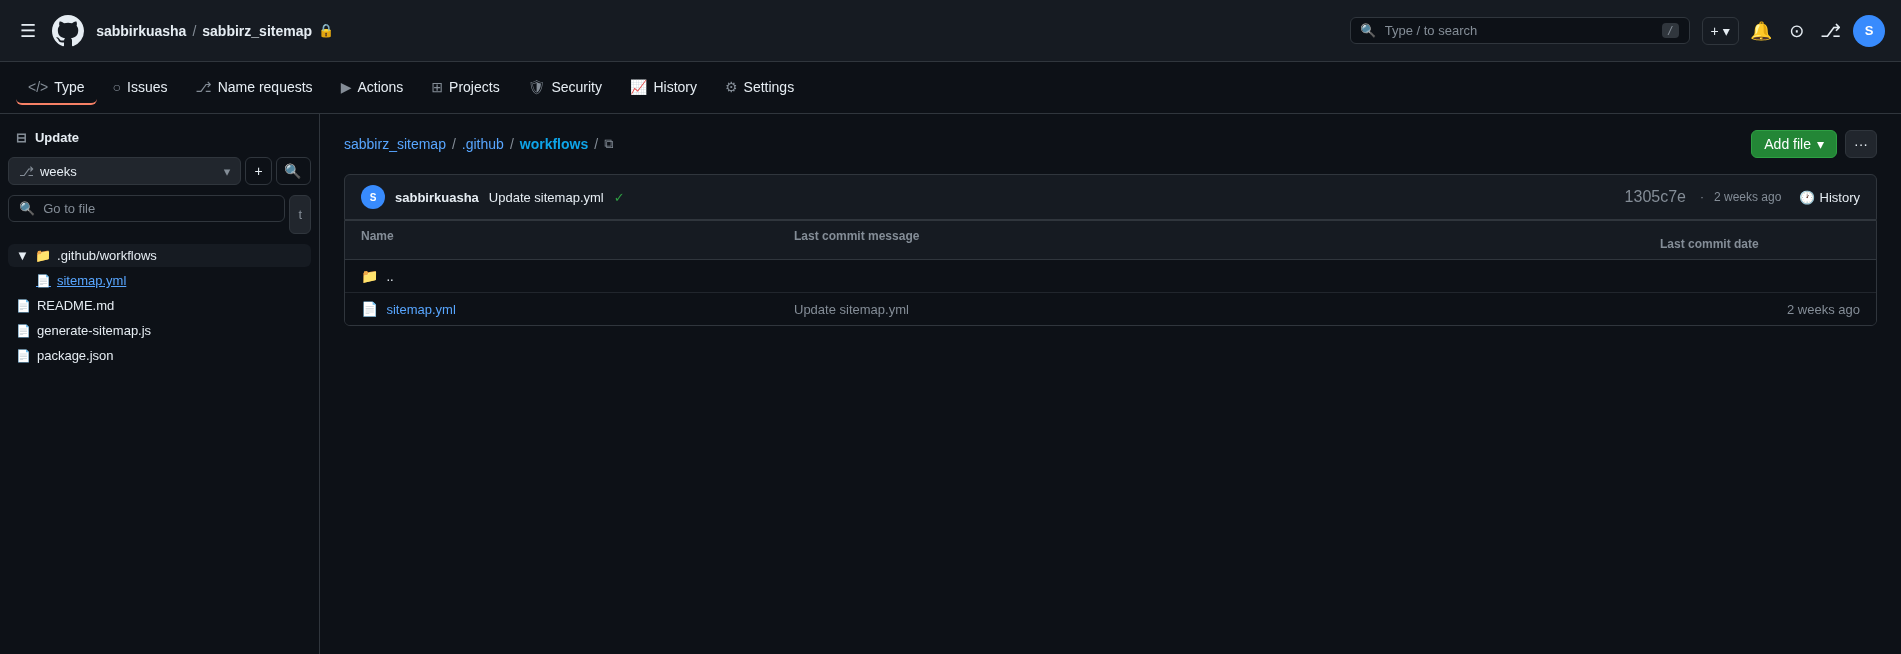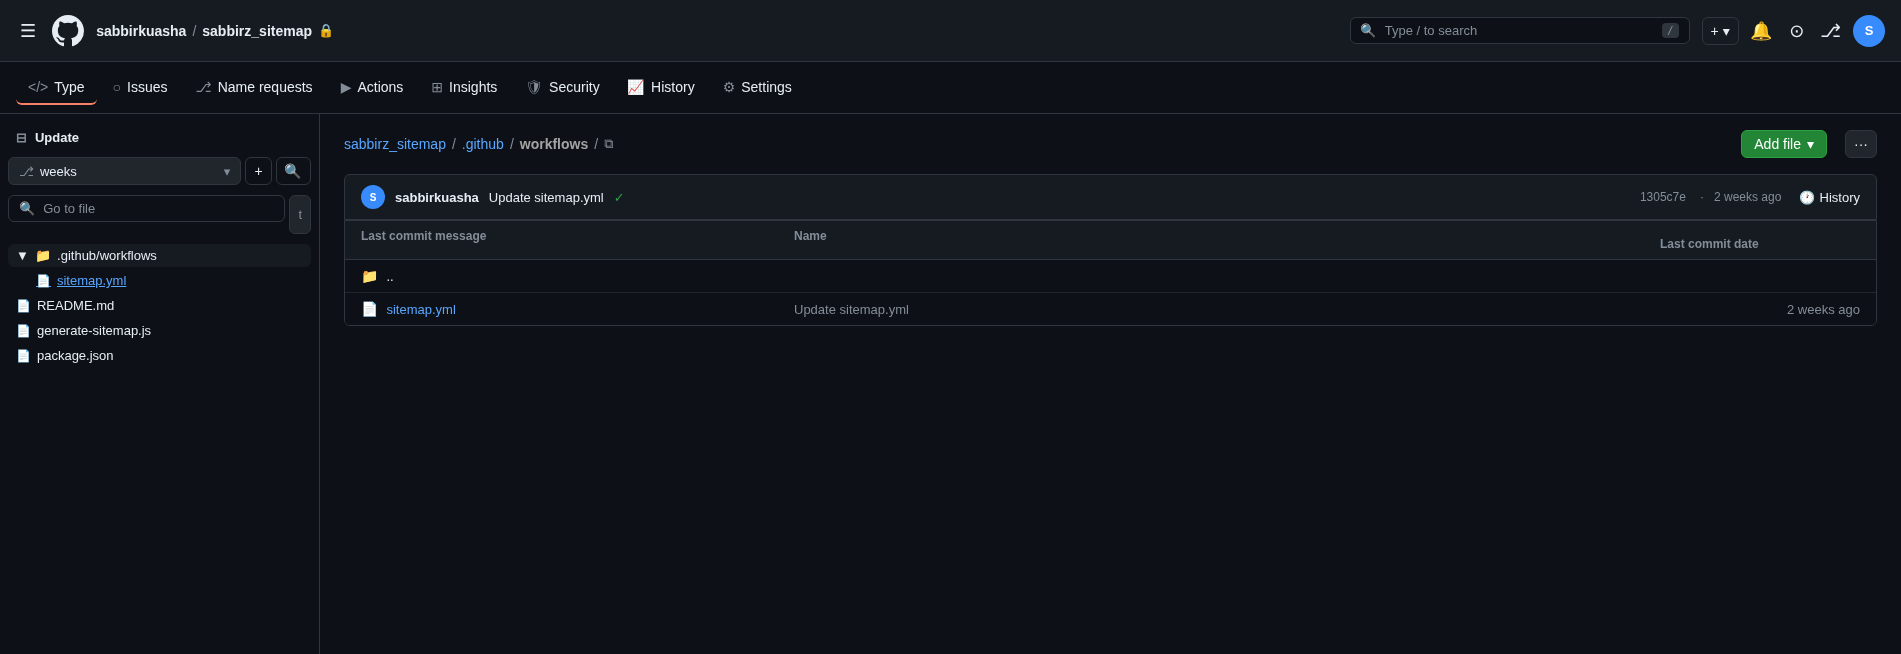--- a/index.html
+++ b/index.html
@@ -232,26 +232,26 @@
     
     .path-bar {
       display: flex;
       align-items: center;
       gap: 6px;
       margin-bottom: 16px;
       font-size: 14px;
     }
     .path-bar a { color: #58a6ff; text-decoration: none; }
     .path-bar .path-sep { color: #848d97; }
-    .path-bar .path-current { font-weight: 600; color: #a3a3a3; }
+    .path-bar .path-current { font-weight: 600; color: #0ea5e9; }
     .copy-icon { color: #848d97; cursor: pointer; font-size: 13px; }
     .path-actions {
       margin-left: auto;
       display: flex;
-      gap: 18px;
+      gap: 8px;
       justify-content: space-between;
     }
     .add-file-btn {
       display: flex;
       align-items: center;
       gap: 6px;
       background: #238636;
       border: 1px solid #2ea043;
       border-radius: 6px;
       color: #fff;
@@ -285,21 +285,21 @@
       width: 24px; height: 24px;
       border-radius: 50%;
       background: #388bfd;
       display: flex; align-items: center; justify-content: center;
       font-size: 10px; font-weight: 600; color: #fff;
       flex-shrink: 0;
     }
     .commit-user { font-weight: 600; color: #e6edf3; font-size: 13px; }
     .commit-msg { color: #e6edf3; font-size: 13px; }
     .commit-check { color: #2ea043; font-size: 13px; }
-    .commit-hash { margin-left: auto; color: #848d97; font-size: 12px; }
+    .commit-hash { margin-left: auto; color: #848d97; font-size: 16px; }
     .commit-time { color: #848d97; font-size: 12px; }
     .history-link {
       display: flex;
       align-items: center;
       gap: 4px;
       color: #e6edf3;
       font-size: 13px;
       cursor: pointer;
       text-decoration: none;
     }
@@ -429,21 +429,21 @@
   <a class="sub-nav-item" href="#">
     <span class="sub-nav-icon">⎇</span>
     <span>Name requests</span>
   </a>
   <a class="sub-nav-item" href="#">
     <span class="sub-nav-icon">▶</span>
     <span>Actions</span>
   </a>
   <a class="sub-nav-item" href="#">
     <span class="sub-nav-icon">⊞</span>
-    <span>Insights</span>
+    <span>Projects</span>
   </a>
   <a class="sub-nav-item" href="#">
     <span class="sub-nav-icon">🛡</span>
     <span>Security</span>
   </a>
   <a class="sub-nav-item" href="#">
     <span class="sub-nav-icon">📈</span>
     <span>History</span>
   </a>
   <a class="sub-nav-item" href="#">
@@ -534,22 +534,22 @@
       <span style="color:#848d97;font-size:12px;margin-left:4px;">·</span>
       <span class="commit-time">2 weeks ago</span>
       <a class="history-link" style="margin-left:8px;" href="#">
         <span>🕐</span>
         <span>History</span>
       </a>
     </div>
 
     <div class="file-table">
       <div class="file-table-header">
+        <span>Name</span>
         <span>Last commit message</span>
-        <span>Name</span>
         <span style="text-align:left;margin-top:8px;">Last commit date</span>
       </div>
 
       <div class="file-row">
         <div class="file-name-cell folder">
           <span class="icon">📁</span>
           <span>..</span>
         </div>
         <div class="file-commit-msg"></div>
         <div class="file-date"></div>

